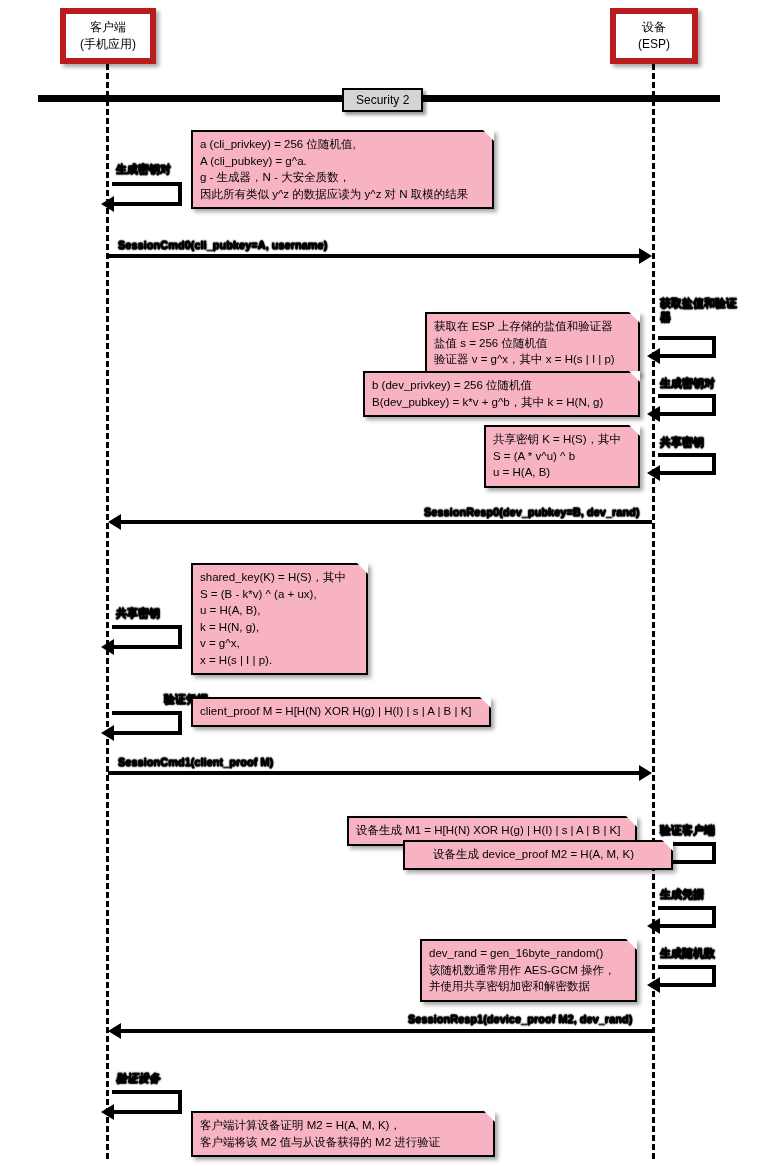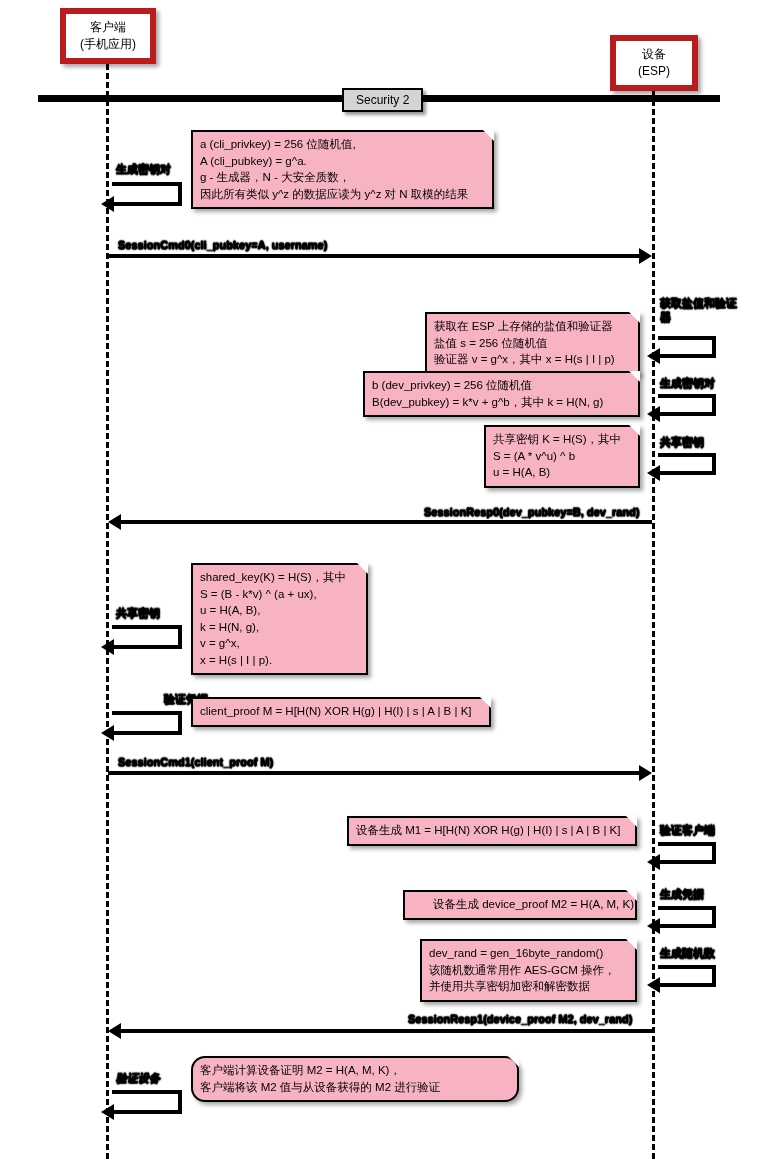--- a/index.html
+++ b/index.html
@@ -140,21 +140,21 @@
 
 <div id="diagram">
 
   <div class="lifeline" style="left:106px; top:64px; height:1095px;"></div>
   <div class="lifeline" style="left:652px; top:64px; height:1095px;"></div>
 
   <div class="participant" style="left:60px; top:8px; width:96px; height:56px;">
     <span>客户端</span>
     <span>(手机应用)</span>
   </div>
-  <div class="participant" style="left:610px; top:8px; width:88px; height:56px;margin-top:27px;">
+  <div class="participant" style="left:610px; top:8px; width:88px; height:56px;">
     <span>设备</span>
     <span>(ESP)</span>
   </div>
 
   <div class="divider-bar" style="left:38px; top:95px; width:310px;"></div>
   <div class="divider-bar" style="left:412px; top:95px; width:308px;"></div>
   <div class="divider-label" style="left:342px; top:88px;">Security 2</div>
 
   <div class="selfmsg" style="left:112px; top:182px; width:74px; height:28px;">
     <div class="top" style="width:70px;"></div>
@@ -273,21 +273,21 @@
   </div>
 
   <div class="msg-label" style="left:660px; top:888px;">生成凭据</div>
   <div class="selfmsg" style="left:658px; top:906px; width:62px; height:26px;">
     <div class="top" style="width:58px;"></div>
     <div class="side" style="left:54px; height:22px;"></div>
     <div class="bot" style="top:18px; width:54px;"></div>
     <div class="head" style="left:-11px; top:12px;"></div>
   </div>
 
-  <div class="note" style="left:403px; top:890px; width:234px;padding-left:28px;">
+  <div class="note" style="left:403px; top:840px; width:270px;padding-left:28px;">
     <span class="folded"></span>
     <span class="note-line">设备生成 device_proof M2 = H(A, M, K)</span>
   </div>
 
   <div class="msg-label" style="left:660px; top:947px;">生成随机数</div>
   <div class="selfmsg" style="left:658px; top:965px; width:62px; height:26px;">
     <div class="top" style="width:58px;"></div>
     <div class="side" style="left:54px; height:22px;"></div>
     <div class="bot" style="top:18px; width:54px;"></div>
     <div class="head" style="left:-11px; top:12px;"></div>
@@ -305,19 +305,19 @@
   <div class="msg-head left" style="left:108px; top:1023px;"></div>
 
   <div class="msg-label" style="left:116px; top:1072px;font-style:italic;">验证设备</div>
   <div class="selfmsg" style="left:112px; top:1090px; width:74px; height:28px;">
     <div class="top" style="width:70px;"></div>
     <div class="side" style="left:66px; height:24px;"></div>
     <div class="bot" style="top:20px; width:66px;"></div>
     <div class="head" style="left:-11px; top:14px;"></div>
   </div>
 
-  <div class="note" style="left:191px; top:1056px; width:328px;border-radius:14px;">
+  <div class="note" style="left:191px; top:1111px; width:304px;">
     <span class="folded"></span>
     <span class="note-line">客户端计算设备证明 M2 = H(A, M, K)，</span>
     <span class="note-line">客户端将该 M2 值与从设备获得的 M2 进行验证</span>
   </div>
 
 </div>
 
 </body></html>

